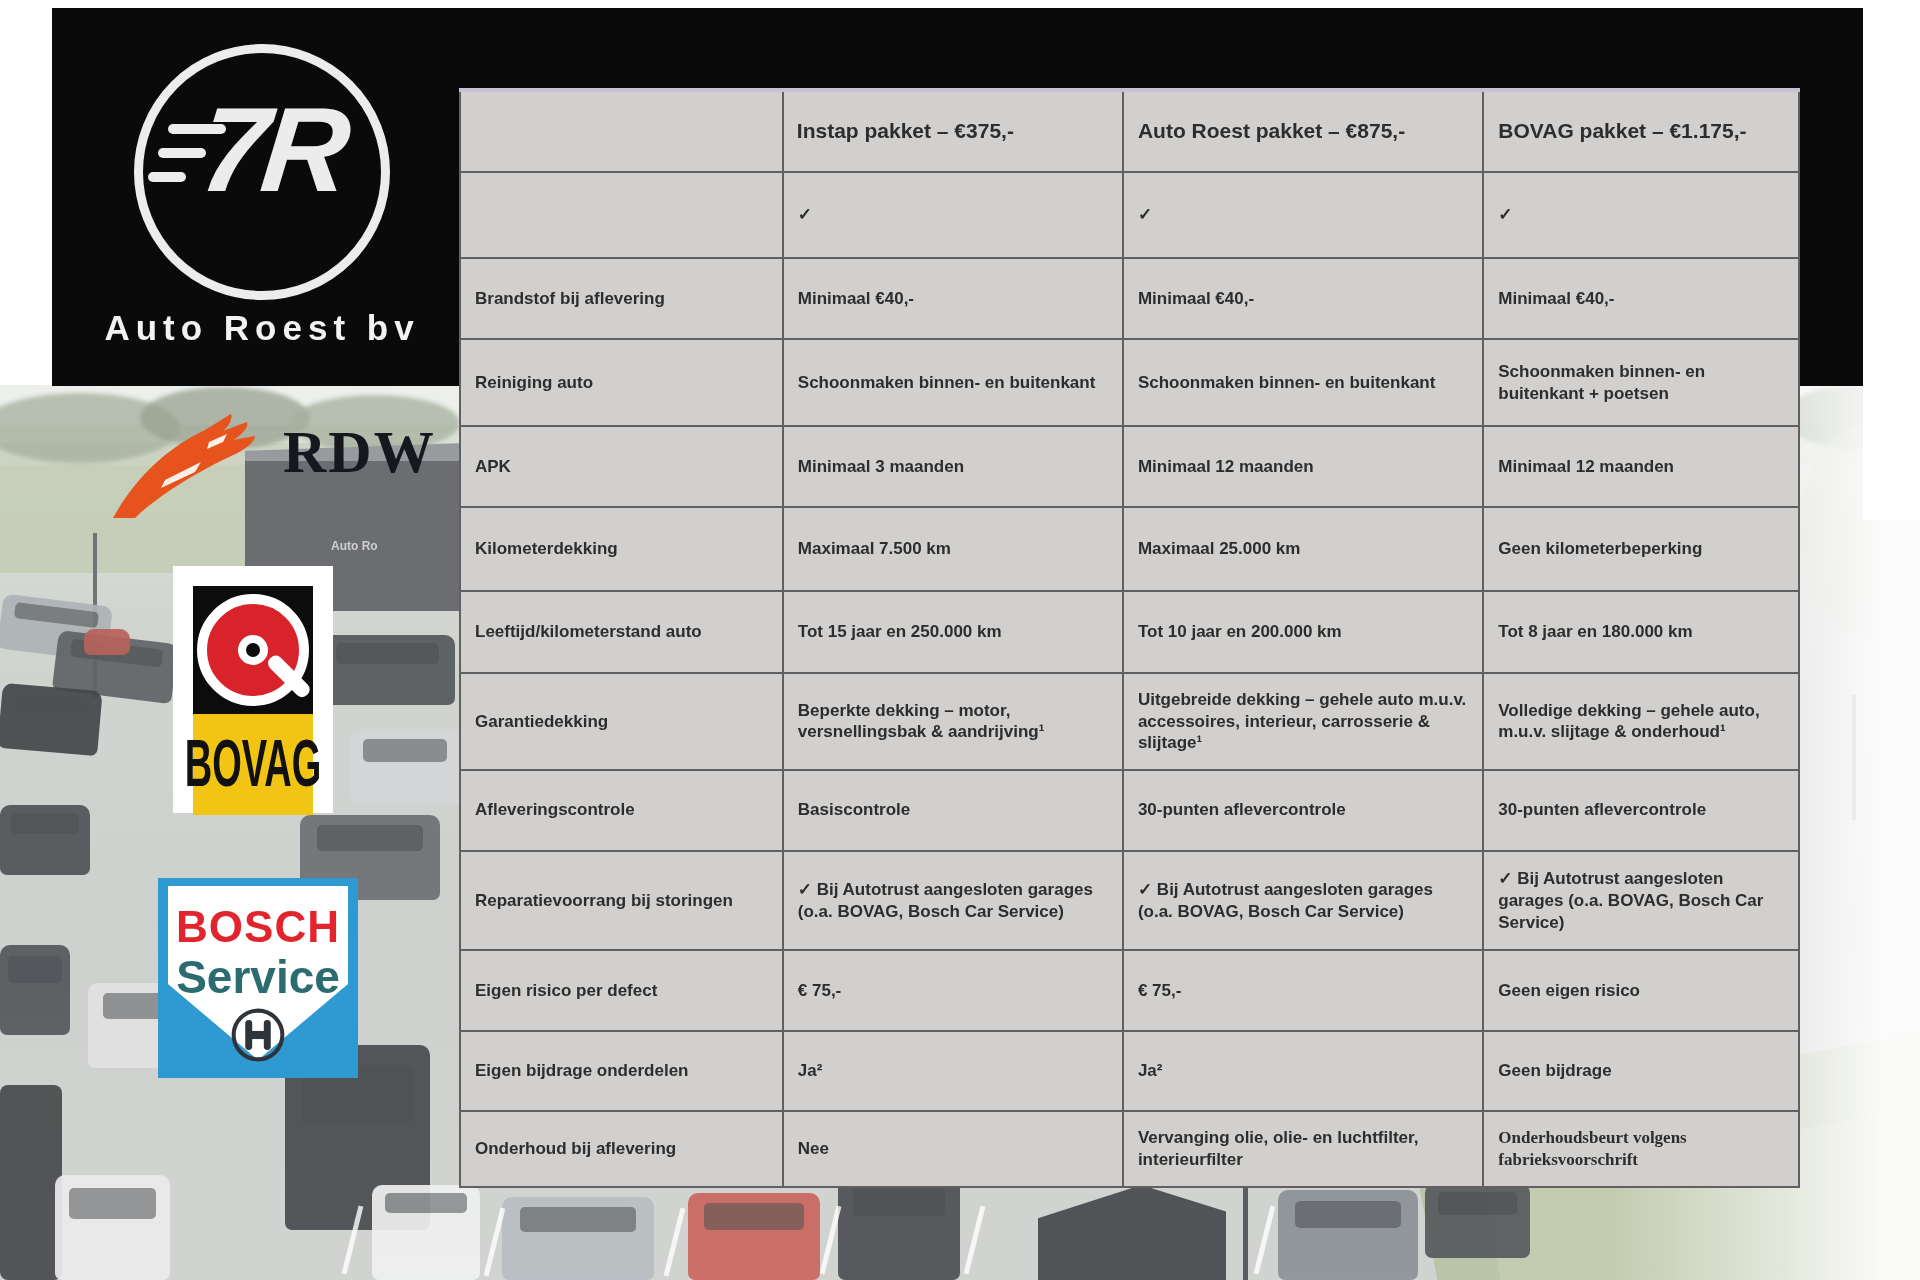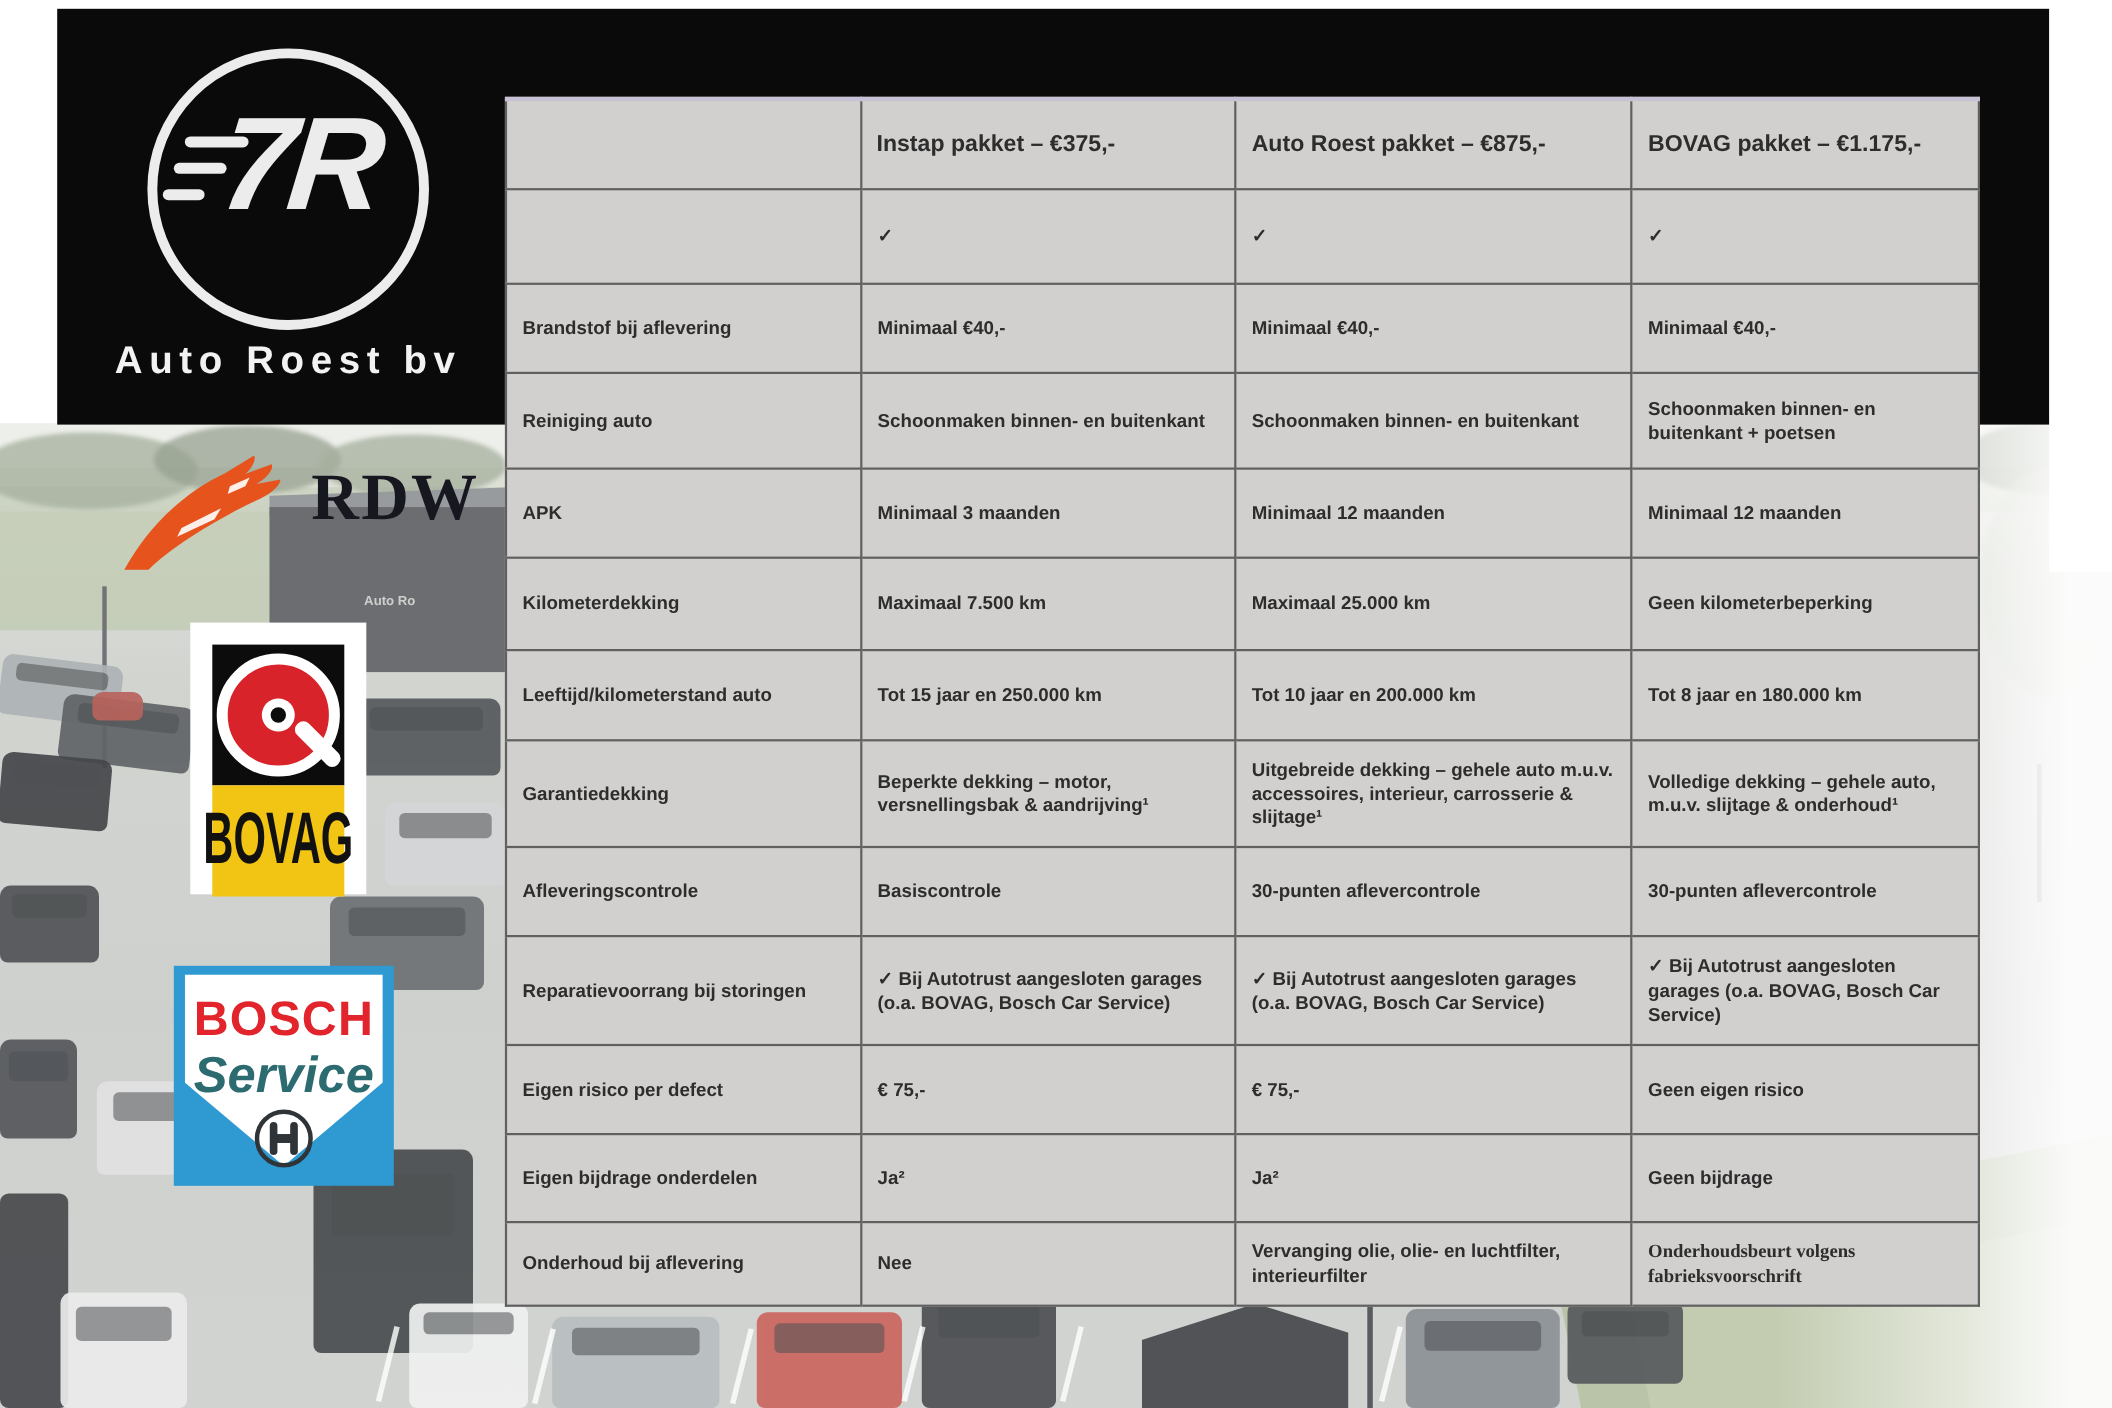--- a/index.html
+++ b/index.html
@@ -54,21 +54,21 @@
              transform:rotate(-45deg);transform-origin:top center;}
   #bovag-bottom{position:relative;width:100%;height:101px;background:#f2c413;display:flex;align-items:center;justify-content:center;}
   #bovag-word{font-size:38px;font-weight:bold;color:#111;transform:scaleY(1.75);letter-spacing:0px;}
   
   #bosch{position:absolute;left:158px;top:878px;width:200px;height:200px;background:#2f9ad2;}
   #bosch-shield{position:absolute;inset:0;background:#fff;
      clip-path:polygon(5% 4%,95% 4%,95% 53%,50% 91%,5% 53%);}
   #bosch-word{position:absolute;left:0;top:24px;width:100%;text-align:center;font-size:44px;font-weight:bold;
               color:#e2242c;letter-spacing:1px;}
   #bosch-service{position:absolute;left:0;top:72px;width:100%;text-align:center;font-size:46px;font-weight:bold;
-              color:#2c6b70;font-style:italic;}
+              color:#2c6b70;}
   #bosch-symbol{position:absolute;left:50%;top:128px;transform:translateX(-50%);}
   
   #bldg-sign{position:absolute;left:86px;top:78px;color:#d8d8d5;font-size:12px;font-weight:bold;opacity:.85;}
 </style>
 </head>
 <body>
 
 <div id="canvas">
 
   <div id="photo">

